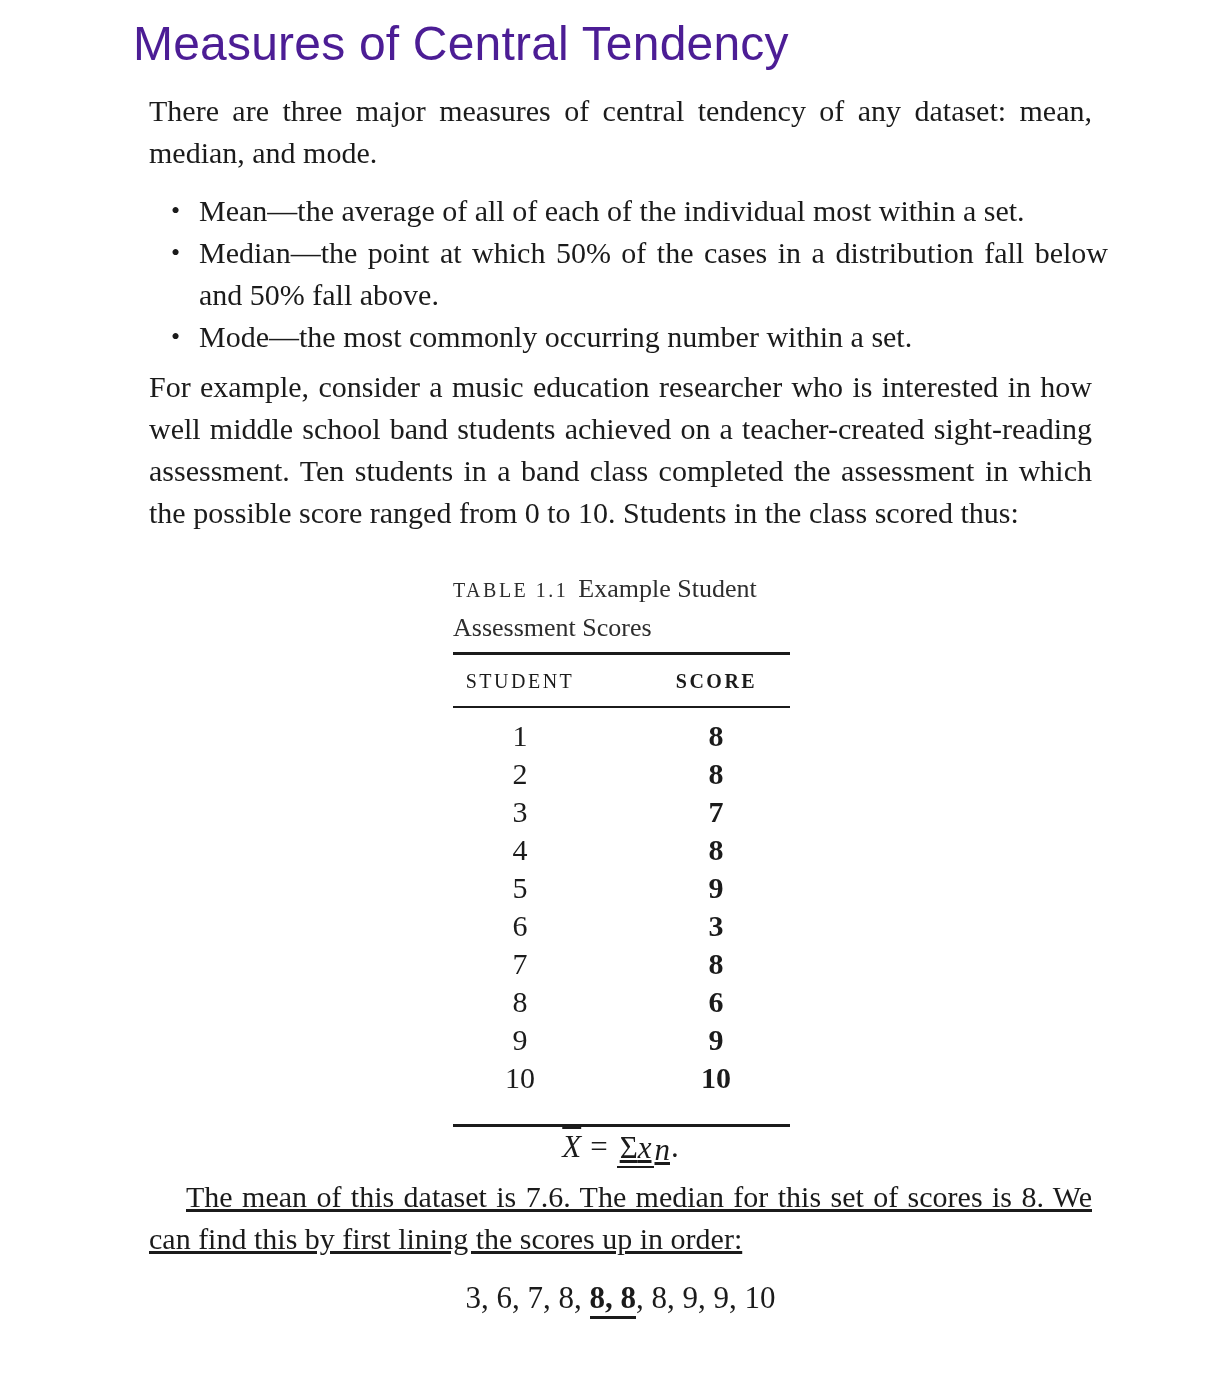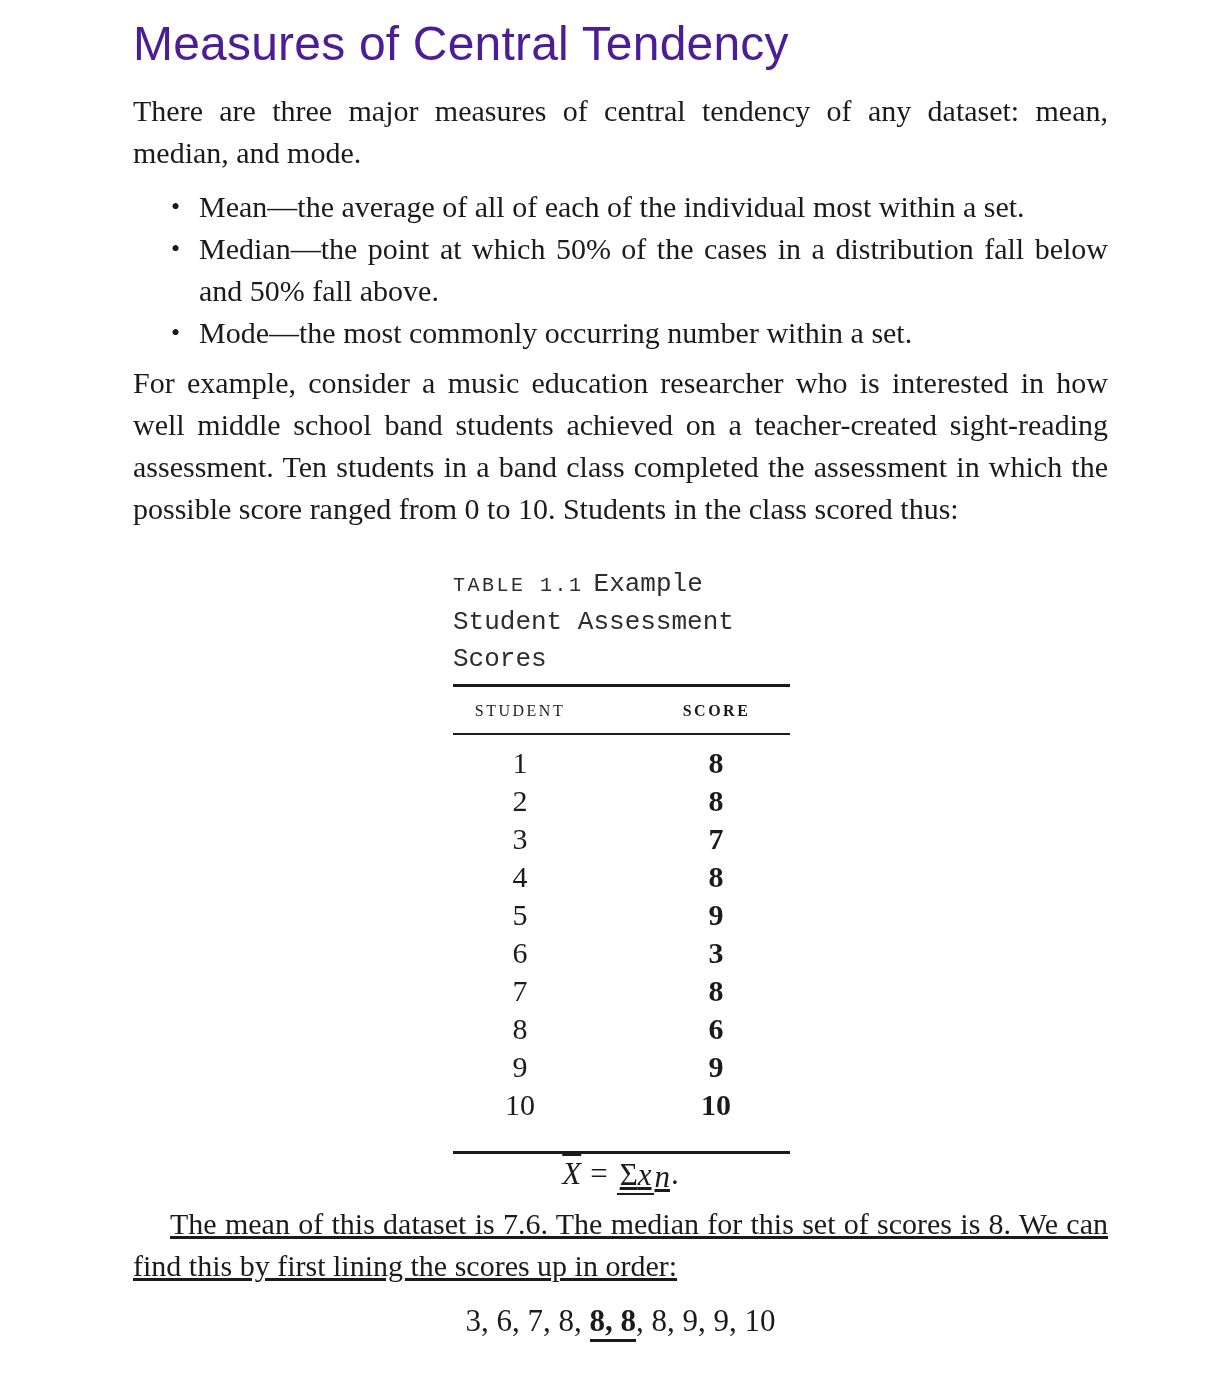--- a/index.html
+++ b/index.html
@@ -22,21 +22,21 @@
     margin: 20px 0 0 0;
     font-family: "Liberation Sans", sans-serif;
     font-weight: 400;
     font-size: 48px;
     line-height: 48px;
     color: #4c1d95;
     letter-spacing: 0.2px;
   }
   
   p.body {
-    margin: 0;
+    margin: 16px;
     font-size: 30px;
     line-height: 42px;
     color: #1b1b1b;
   }
   .just { text-align: justify; }
   p.intro { margin-top: 22px; }
   p.example { margin-top: 8px; }
   p.formula-intro { margin-top: 40px; }
   p.mean-para { margin-top: 8px; text-indent: 37px; text-decoration: underline; }
   
@@ -57,21 +57,21 @@
     left: 38px;
     top: 0;
     font-size: 26px;
   }
   
   figure.tablefig {
     margin: 36px 0 0 320px;
     width: 337px;
   }
   figcaption {
-    font-family: Liberation Mono, monospace;
+    font-family: Liberation Serif, serif;
     color: #2d2d2d;
     font-size: 26px;
     line-height: 37px;
     margin: 0;
   }
   figcaption .cap-label {
     font-size: 20px;
     letter-spacing: 2.5px;
     margin-right: 10px;
   }
@@ -81,21 +81,21 @@
     margin-top: 6px;
     border-top: 3px solid #1b1b1b;
     border-bottom: 3px solid #1b1b1b;
     table-layout: fixed;
   }
   table.scores col.c1 { width: 134px; }
   table.scores col.c2 { width: 203px; }
   table.scores th {
     font-family: "Liberation Serif", serif;
     font-weight: 400;
-    font-size: 16px;
+    font-size: 20px;
     letter-spacing: 2.5px;
     text-align: center;
     padding: 15px 0 13px 0;
     border-bottom: 2.5px solid #1b1b1b;
     color: #1b1b1b;
   }
   table.scores th:nth-child(2),
   table.scores td:nth-child(2) { padding-left: 56px; font-weight: bold; }
   table.scores td {
     font-size: 30px;

